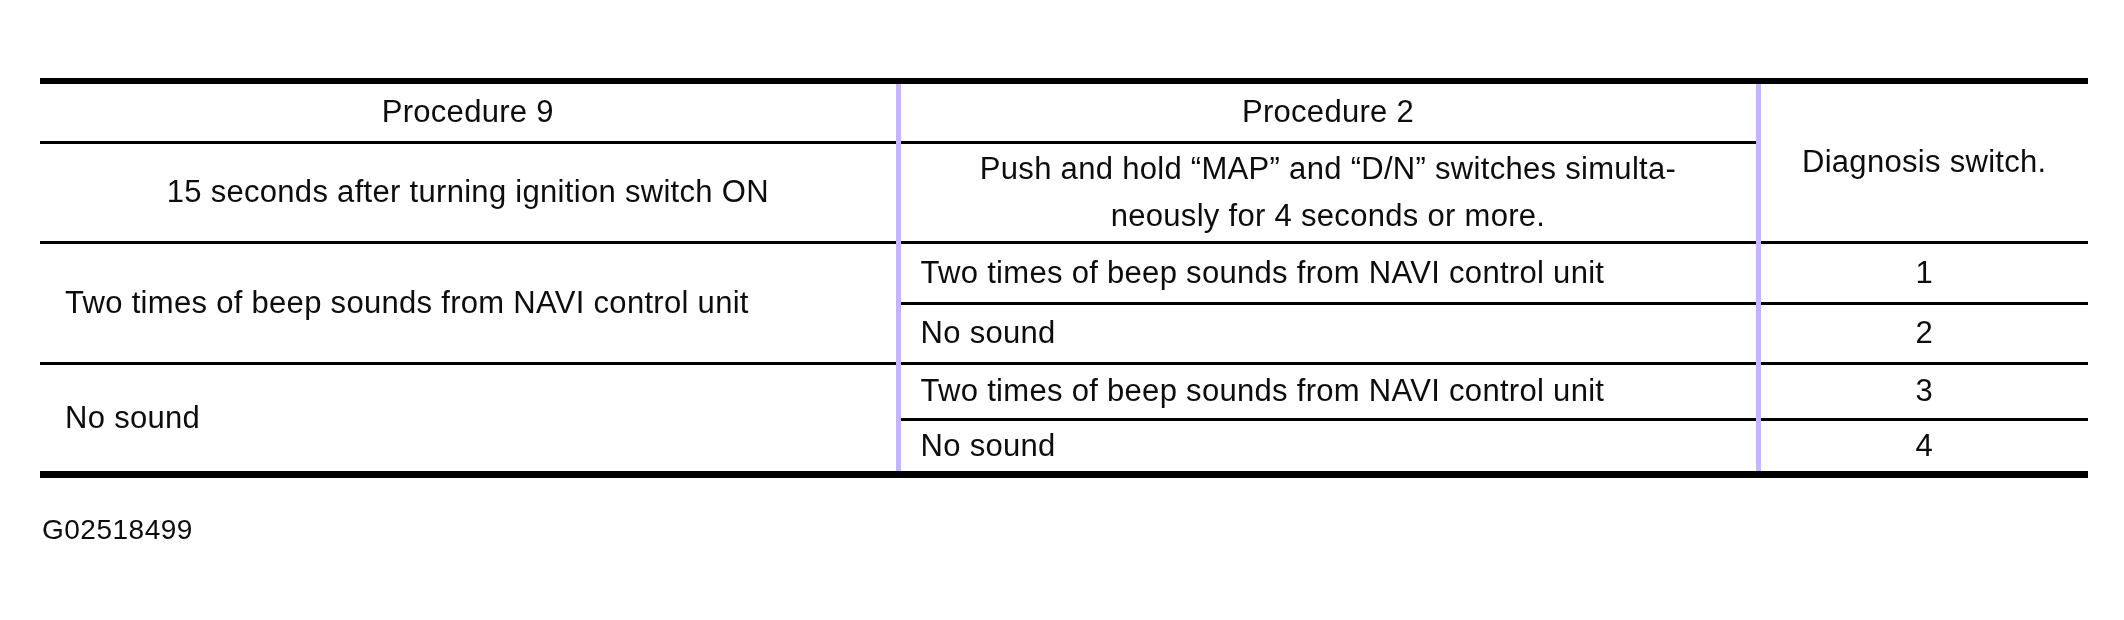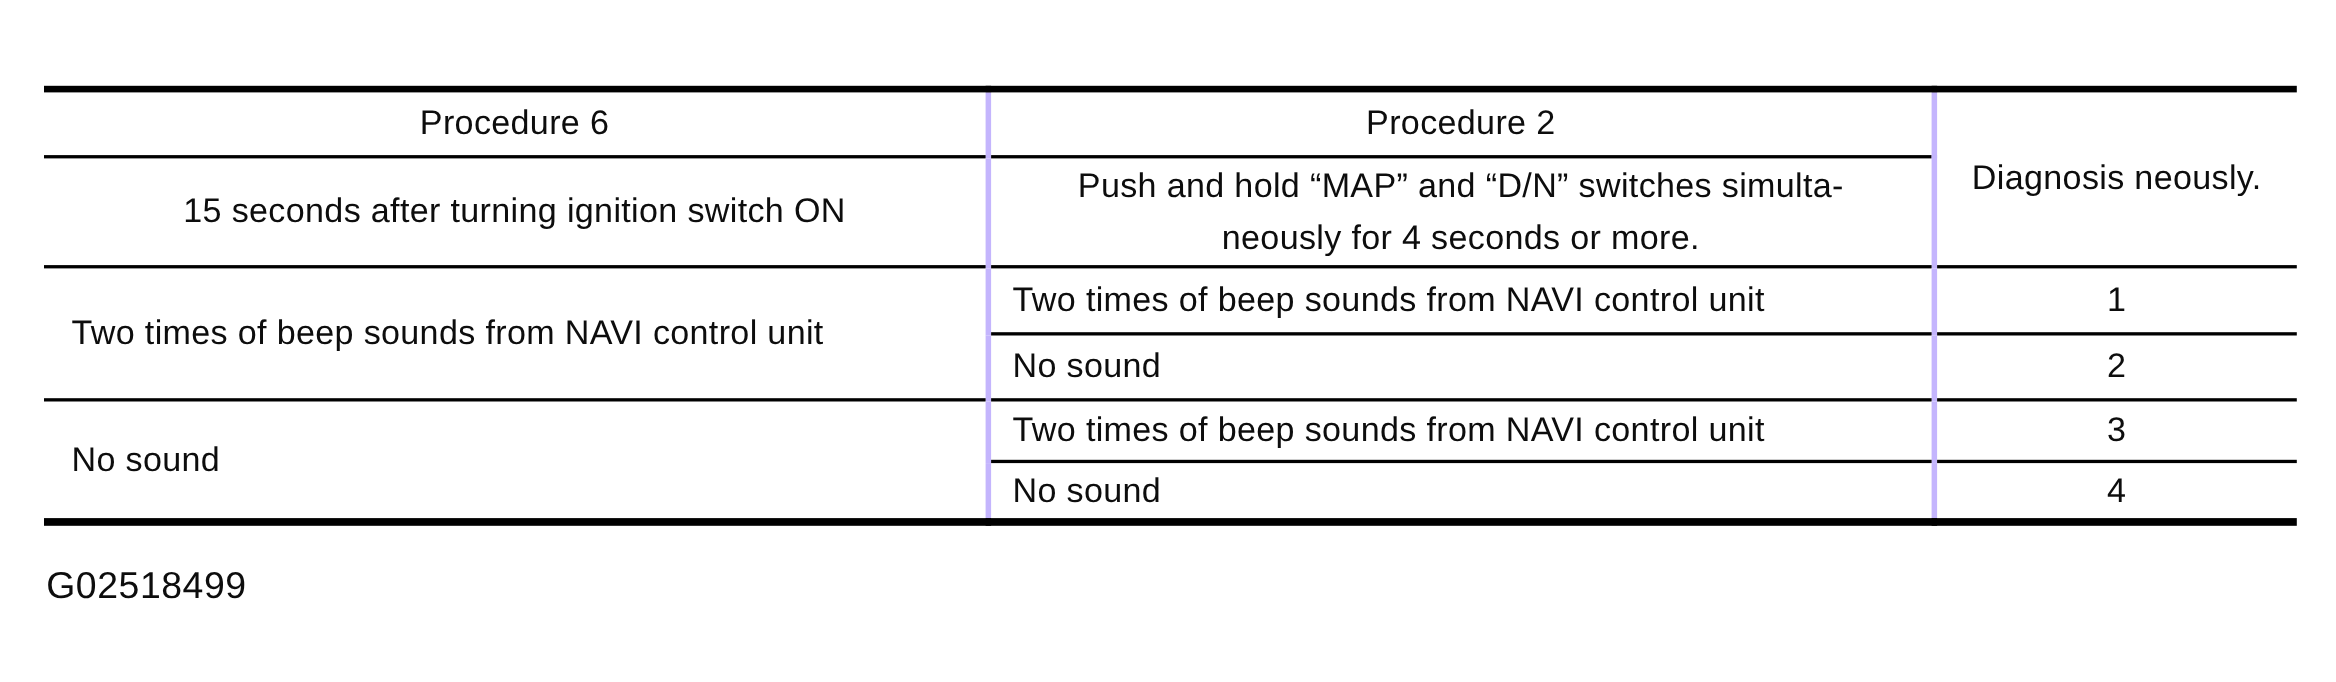--- a/index.html
+++ b/index.html
@@ -48,23 +48,23 @@
 <div class="canvas">
 
   <table class="diag">
     <colgroup>
       <col style="width:858px">
       <col style="width:860px">
       <col style="width:330px">
     </colgroup>
     <tbody>
       <tr style="height:61px">
-        <td class="center">Procedure 6</td>
+        <td class="center">Procedure 9</td>
         <td class="center vsep">Procedure 2</td>
-        <td class="center vsep" rowspan="2">Diagnosis neously.</td>
+        <td class="center vsep" rowspan="2">Diagnosis switch.</td>
       </tr>
 
       <tr style="height:100px">
         <td class="center">15 seconds after turning ignition switch ON</td>
         <td class="vsep twoline">
           <div>Push and hold “MAP” and “D/N” switches simulta-</div>
           <div>neously for 4 seconds or more.</div>
         </td>
       </tr>
 
@@ -85,15 +85,15 @@
         <td class="center vsep">3</td>
       </tr>
 
       <tr style="height:55px">
         <td class="left-pad2 vsep">No sound</td>
         <td class="center vsep">4</td>
       </tr>
     </tbody>
   </table>
 
-  <div style="position:absolute; left:42px; top:514px; font-size:34px; letter-spacing:0.5px;">G02518499</div>
+  <div style="position:absolute; left:42px; top:514px; font-size:28px; letter-spacing:0.5px;">G02518499</div>
 
 </div>
 
 </body></html>

